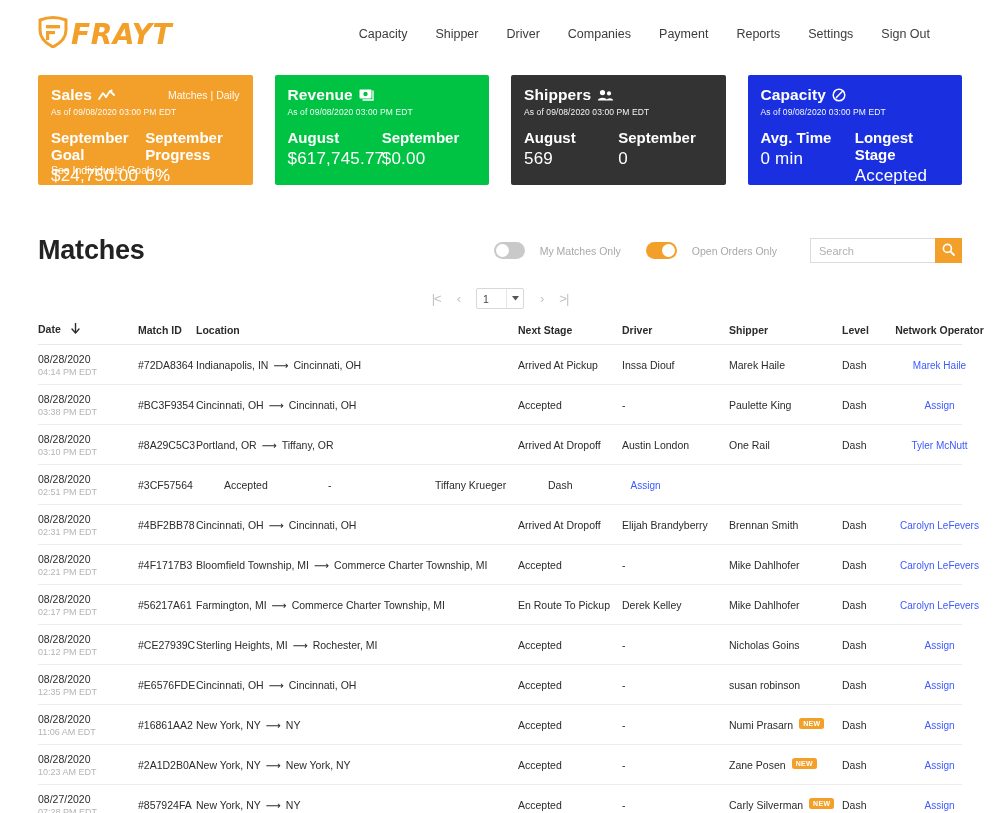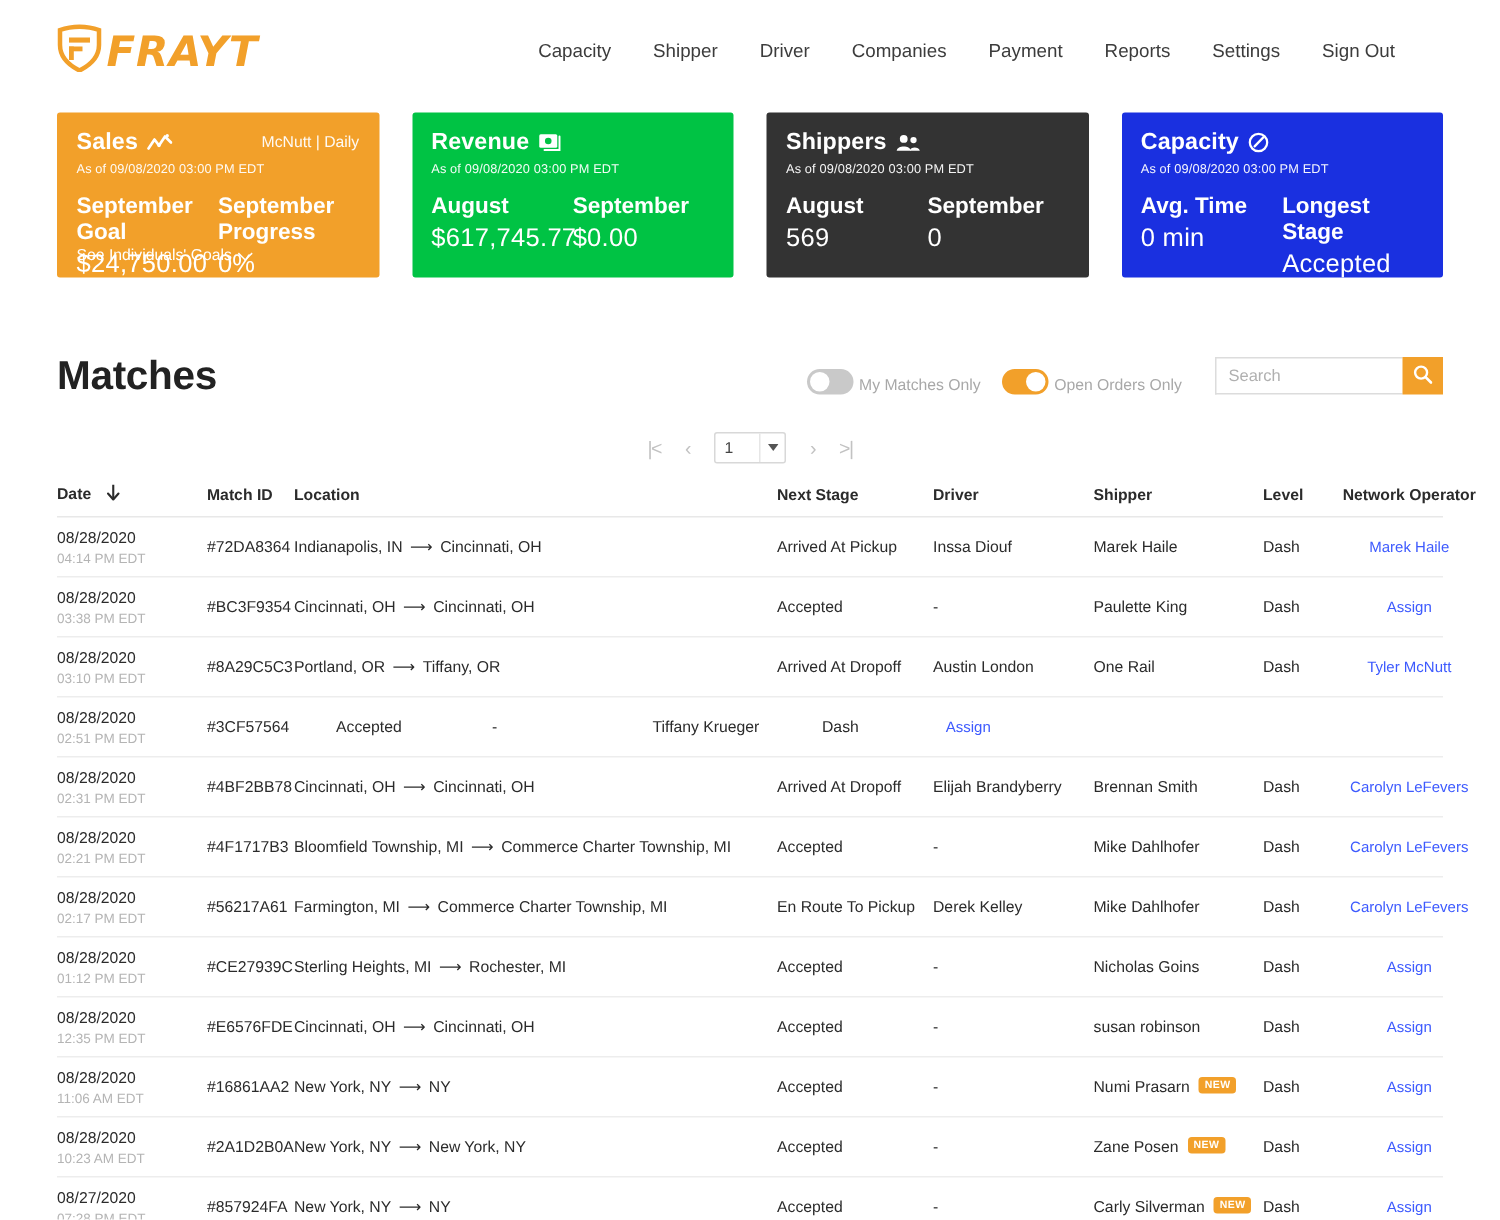--- a/index.html
+++ b/index.html
@@ -131,22 +131,22 @@
     padding: 34px 38px 0 38px;
   }
   .matches-title {
     font-size: 27px;
     font-weight: bold;
     letter-spacing: -0.2px;
   }
   .controls {
     margin-left: auto;
     display: flex;
-    align-items: flex-end;
-    gap: 4px;
+    align-items: center;
+    gap: 15px;
   }
   .toggle {
     width: 31px;
     height: 17px;
     border-radius: 9px;
     position: relative;
     cursor: pointer;
     flex: none;
   }
   .toggle.off { background: #c9c9c9; }
@@ -325,21 +325,21 @@
   <div class="card" style="background:#F2A02A">
     <div class="card-head">
       <span class="card-title">Sales</span>
       <span class="card-icon">
         <svg width="17" height="13" viewBox="0 0 17 13">
           <polyline points="1,10 5,4 8,8 12,2 16,6" fill="none" stroke="#fff" stroke-width="1.8" stroke-linecap="round" stroke-linejoin="round"></polyline>
           <circle cx="8" cy="8" r="1.1" fill="#fff"></circle>
           <circle cx="13.5" cy="1.5" r="1.1" fill="#fff"></circle>
         </svg>
       </span>
-      <span class="card-toggle">McNutt | Daily</span>
+      <span class="card-toggle">Matches | Daily</span>
     </div>
     <div class="card-asof">As of 09/08/2020 03:00 PM EDT</div>
     <div class="card-stats">
       <div class="card-col">
         <div class="card-label">September Goal</div>
         <div class="card-value">$24,750.00</div>
       </div>
       <div class="card-col">
         <div class="card-label">September Progress</div>
         <div class="card-value">0%</div>

